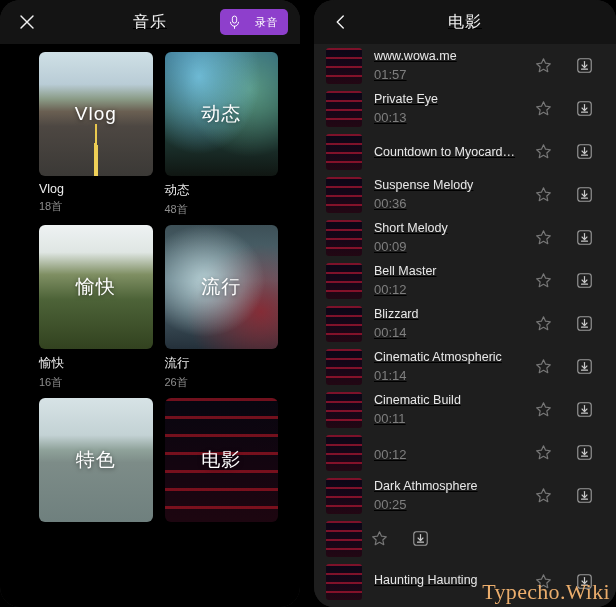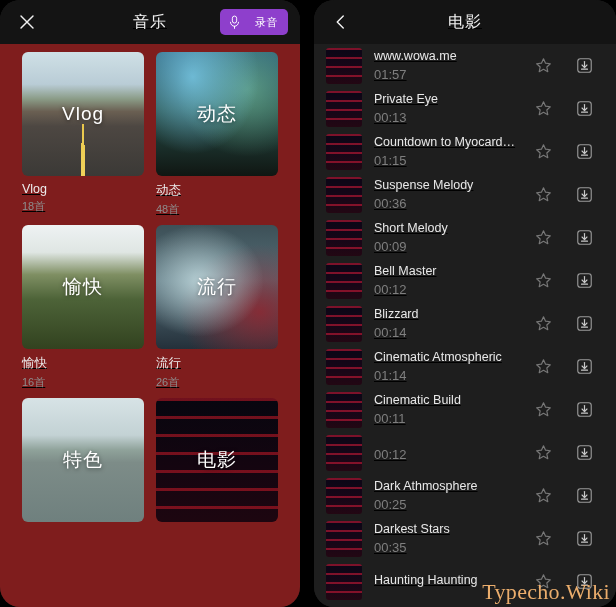--- a/index.html
+++ b/index.html
@@ -58,23 +58,24 @@
     padding: 0 10px 0 8px;
     gap: 14px;
     cursor: pointer;
   }
   .rec-btn .lbl { font-size: 11px; color: #fff; letter-spacing: .5px; }
   .mic { width: 13px; height: 15px; display:block; }
 
   
   .grid-scroll {
     height: 563px;
-    background: #7f1d1d;
+    background: #000000;
     position: relative;
     overflow: hidden;
+    padding-left: 17px;
   }
   .grid {
     display: grid;
     grid-template-columns: 1fr 1fr;
     gap: 0 12px;
     padding: 8px 22px 0 22px;
   }
   .card { margin-bottom: 8px; }
   .thumb {
     width: 100%;
@@ -295,21 +296,20 @@
         <path d="M8.9 11.4 12 14.6l3.1-3.2" fill="none" stroke="#c9c9c9" stroke-width="1.5" stroke-linecap="round" stroke-linejoin="round"></path>
         <path d="M8.2 16.6h7.6" stroke="#c9c9c9" stroke-width="1.4" stroke-linecap="round"></path>
       </svg>
     </div>
   </div>
 
   <div class="row">
     <div class="row-thumb"></div>
     <div class="row-meta">
       <div class="row-title">Countdown to Myocard…</div>
-      <div class="row-dur">01:15</div>
     </div>
     <div class="row-act">
       <svg class="star" viewBox="0 0 24 24">
         <path d="M12 3.6l2.6 5.5 6 .7-4.4 4.1 1.2 5.9-5.4-3-5.4 3 1.2-5.9L3.4 9.8l6-.7z" fill="none" stroke="#777777" stroke-width="1.5" stroke-linejoin="round"></path>
       </svg>
       <svg class="dl" viewBox="0 0 24 24">
         <rect x="3.5" y="3.5" width="17" height="17" rx="3.2" fill="none" stroke="#9b9b9b" stroke-width="1.4"></rect>
         <path d="M12 7v7.2" stroke="#c9c9c9" stroke-width="1.5" stroke-linecap="round"></path>
         <path d="M8.9 11.4 12 14.6l3.1-3.2" fill="none" stroke="#c9c9c9" stroke-width="1.5" stroke-linecap="round" stroke-linejoin="round"></path>
         <path d="M8.2 16.6h7.6" stroke="#c9c9c9" stroke-width="1.4" stroke-linecap="round"></path>
@@ -463,24 +463,20 @@
         <rect x="3.5" y="3.5" width="17" height="17" rx="3.2" fill="none" stroke="#9b9b9b" stroke-width="1.4"></rect>
         <path d="M12 7v7.2" stroke="#c9c9c9" stroke-width="1.5" stroke-linecap="round"></path>
         <path d="M8.9 11.4 12 14.6l3.1-3.2" fill="none" stroke="#c9c9c9" stroke-width="1.5" stroke-linecap="round" stroke-linejoin="round"></path>
         <path d="M8.2 16.6h7.6" stroke="#c9c9c9" stroke-width="1.4" stroke-linecap="round"></path>
       </svg>
     </div>
   </div>
 
   <div class="row">
     <div class="row-thumb"></div>
-    <div class="row-meta">
-      <div class="row-title">Darkest Stars</div>
-      <div class="row-dur">00:35</div>
-    </div>
     <div class="row-act">
       <svg class="star" viewBox="0 0 24 24">
         <path d="M12 3.6l2.6 5.5 6 .7-4.4 4.1 1.2 5.9-5.4-3-5.4 3 1.2-5.9L3.4 9.8l6-.7z" fill="none" stroke="#777777" stroke-width="1.5" stroke-linejoin="round"></path>
       </svg>
       <svg class="dl" viewBox="0 0 24 24">
         <rect x="3.5" y="3.5" width="17" height="17" rx="3.2" fill="none" stroke="#9b9b9b" stroke-width="1.4"></rect>
         <path d="M12 7v7.2" stroke="#c9c9c9" stroke-width="1.5" stroke-linecap="round"></path>
         <path d="M8.9 11.4 12 14.6l3.1-3.2" fill="none" stroke="#c9c9c9" stroke-width="1.5" stroke-linecap="round" stroke-linejoin="round"></path>
         <path d="M8.2 16.6h7.6" stroke="#c9c9c9" stroke-width="1.4" stroke-linecap="round"></path>
       </svg>

